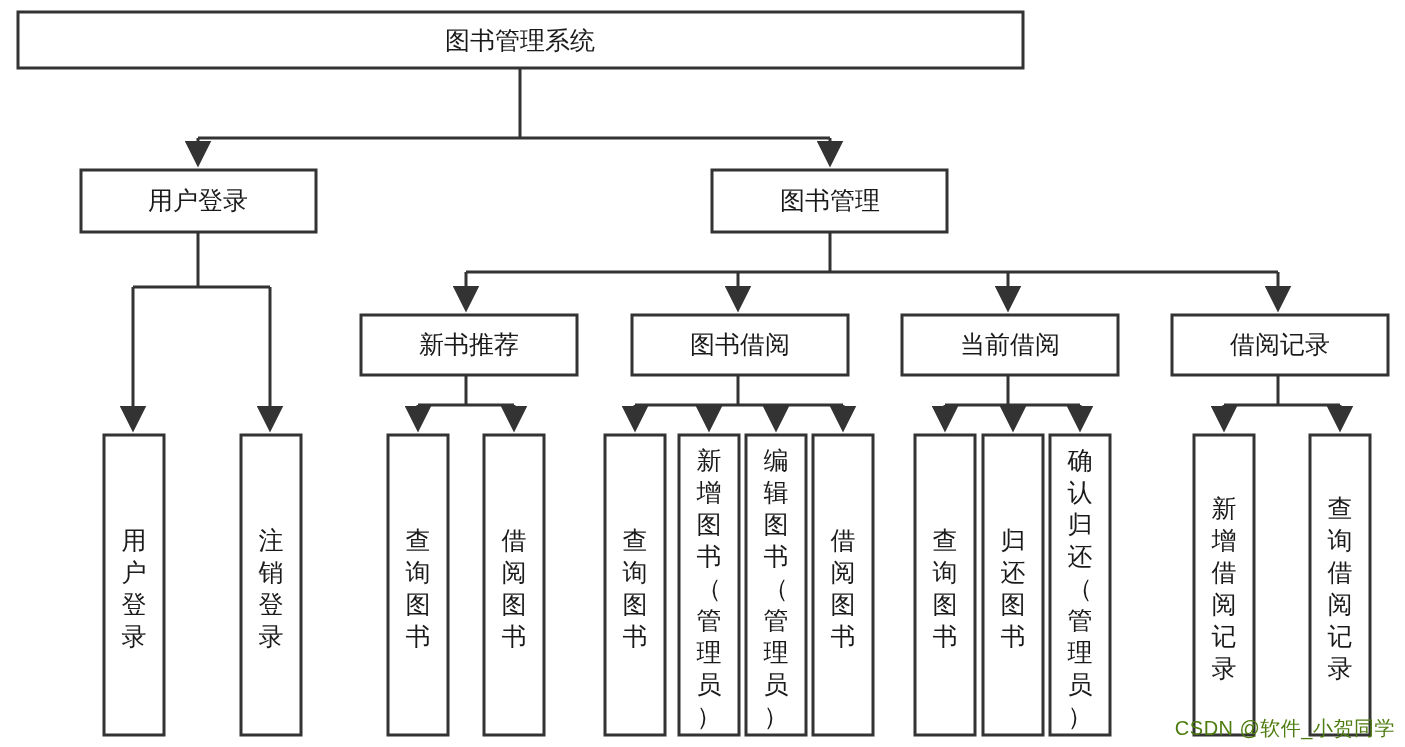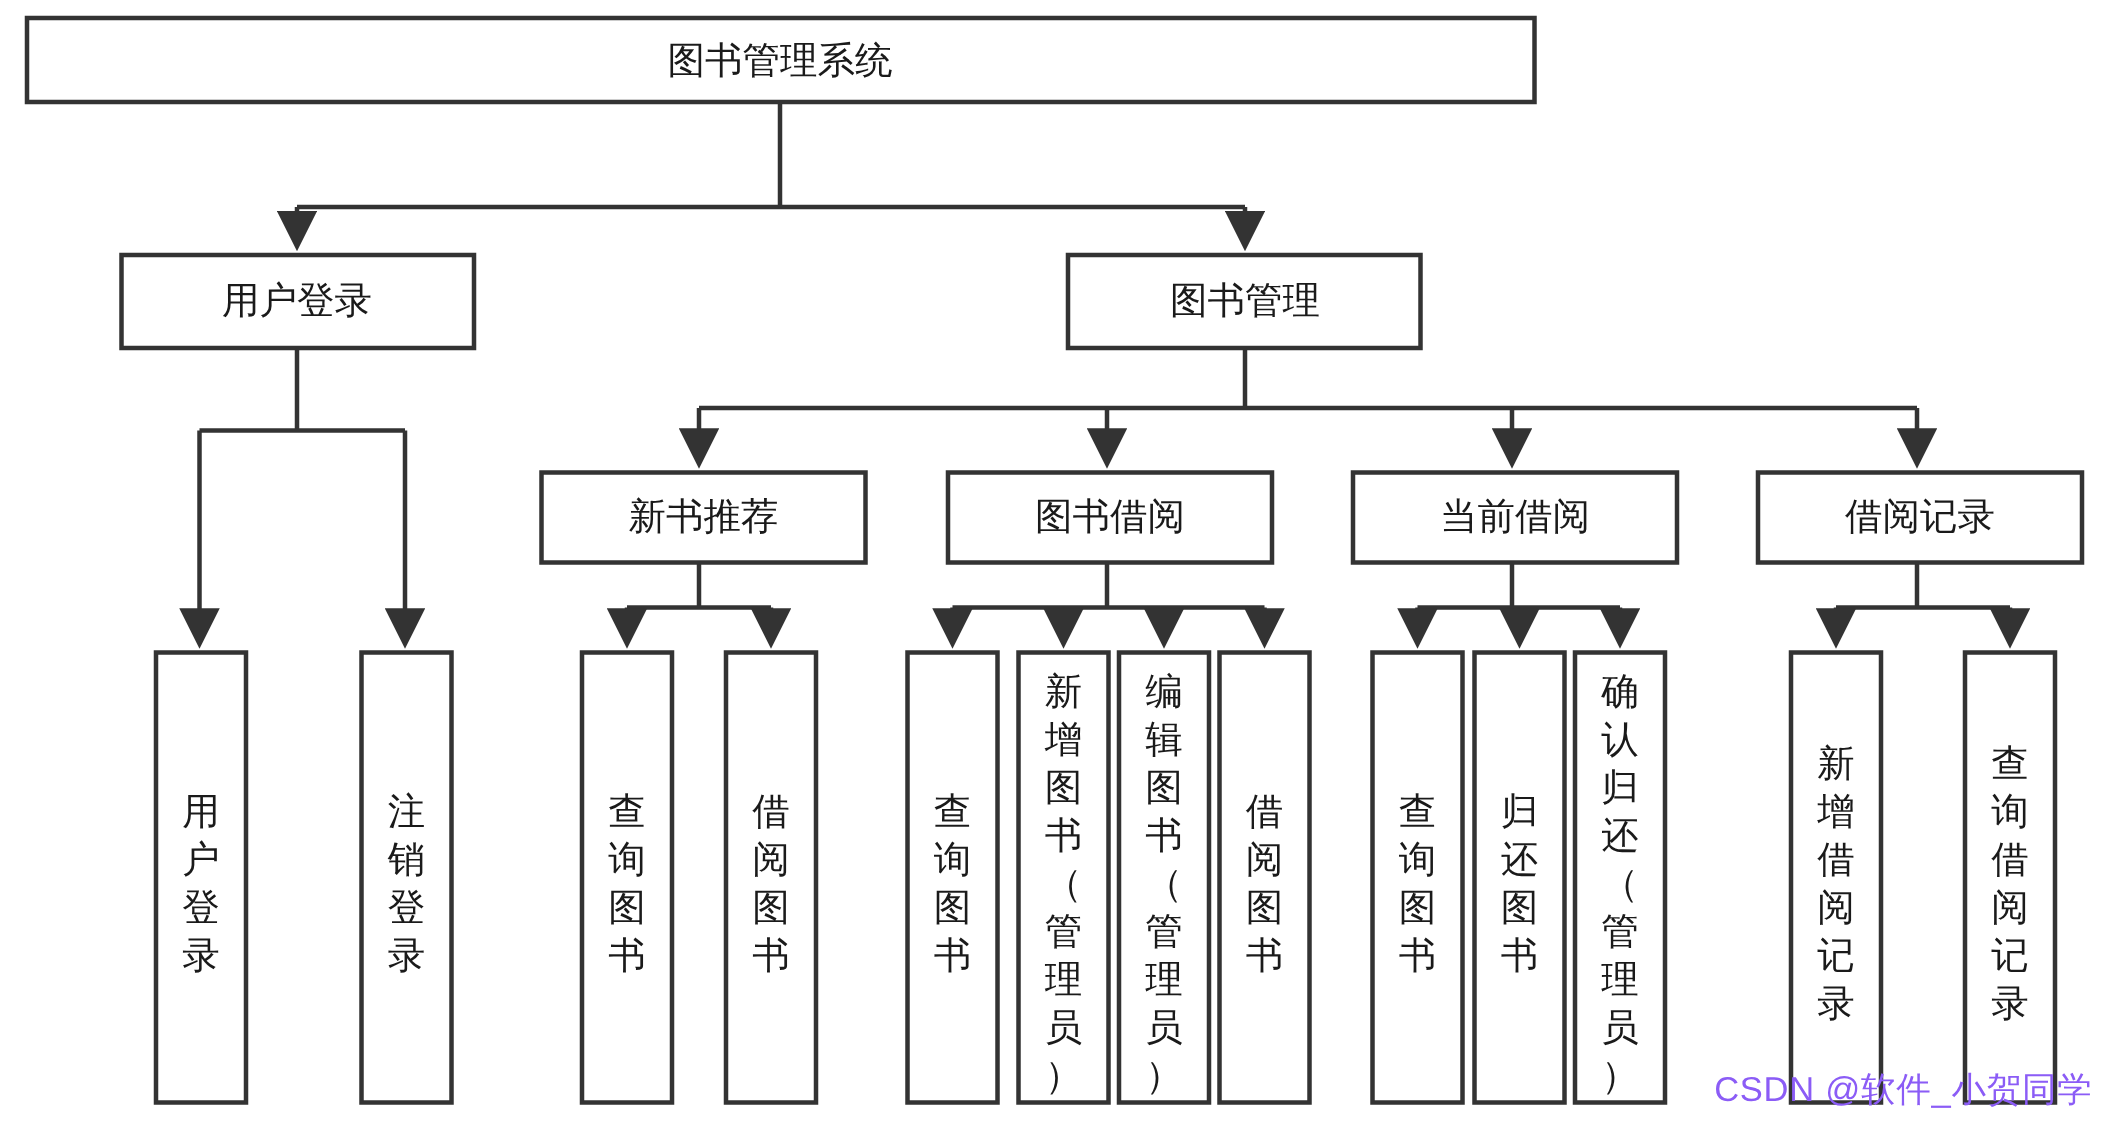--- a/index.html
+++ b/index.html
@@ -43,22 +43,22 @@
   }
   .arrow-head {
     fill: #333333;
     stroke: none;
   }
   .watermark {
     position: absolute;
     right: 10px;
     bottom: 5px;
     font-family: "Liberation Sans", "DejaVu Sans", sans-serif;
-    font-size: 23px;
-    color: #8b5cf6;
+    font-size: 20px;
+    color: #4d7c0f;
     letter-spacing: 0.5px;
     white-space: nowrap;
     pointer-events: none;
   }
 </style>
 </head>
 <body>
 
 <svg id="diagram" viewBox="0 0 1405 747" xmlns="http://www.w3.org/2000/svg">
 

